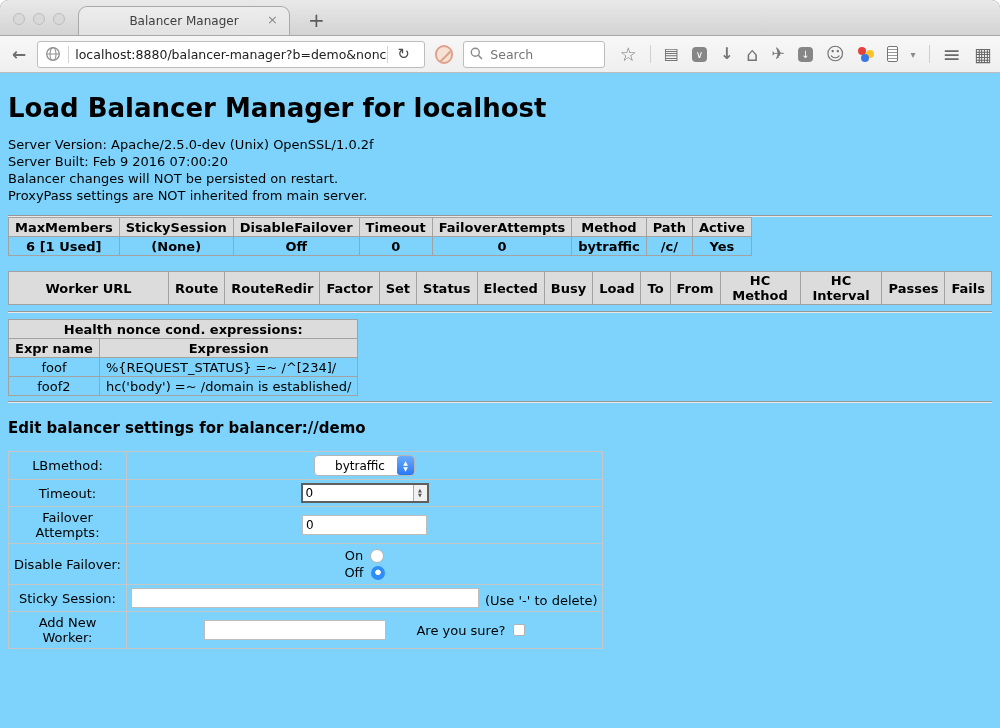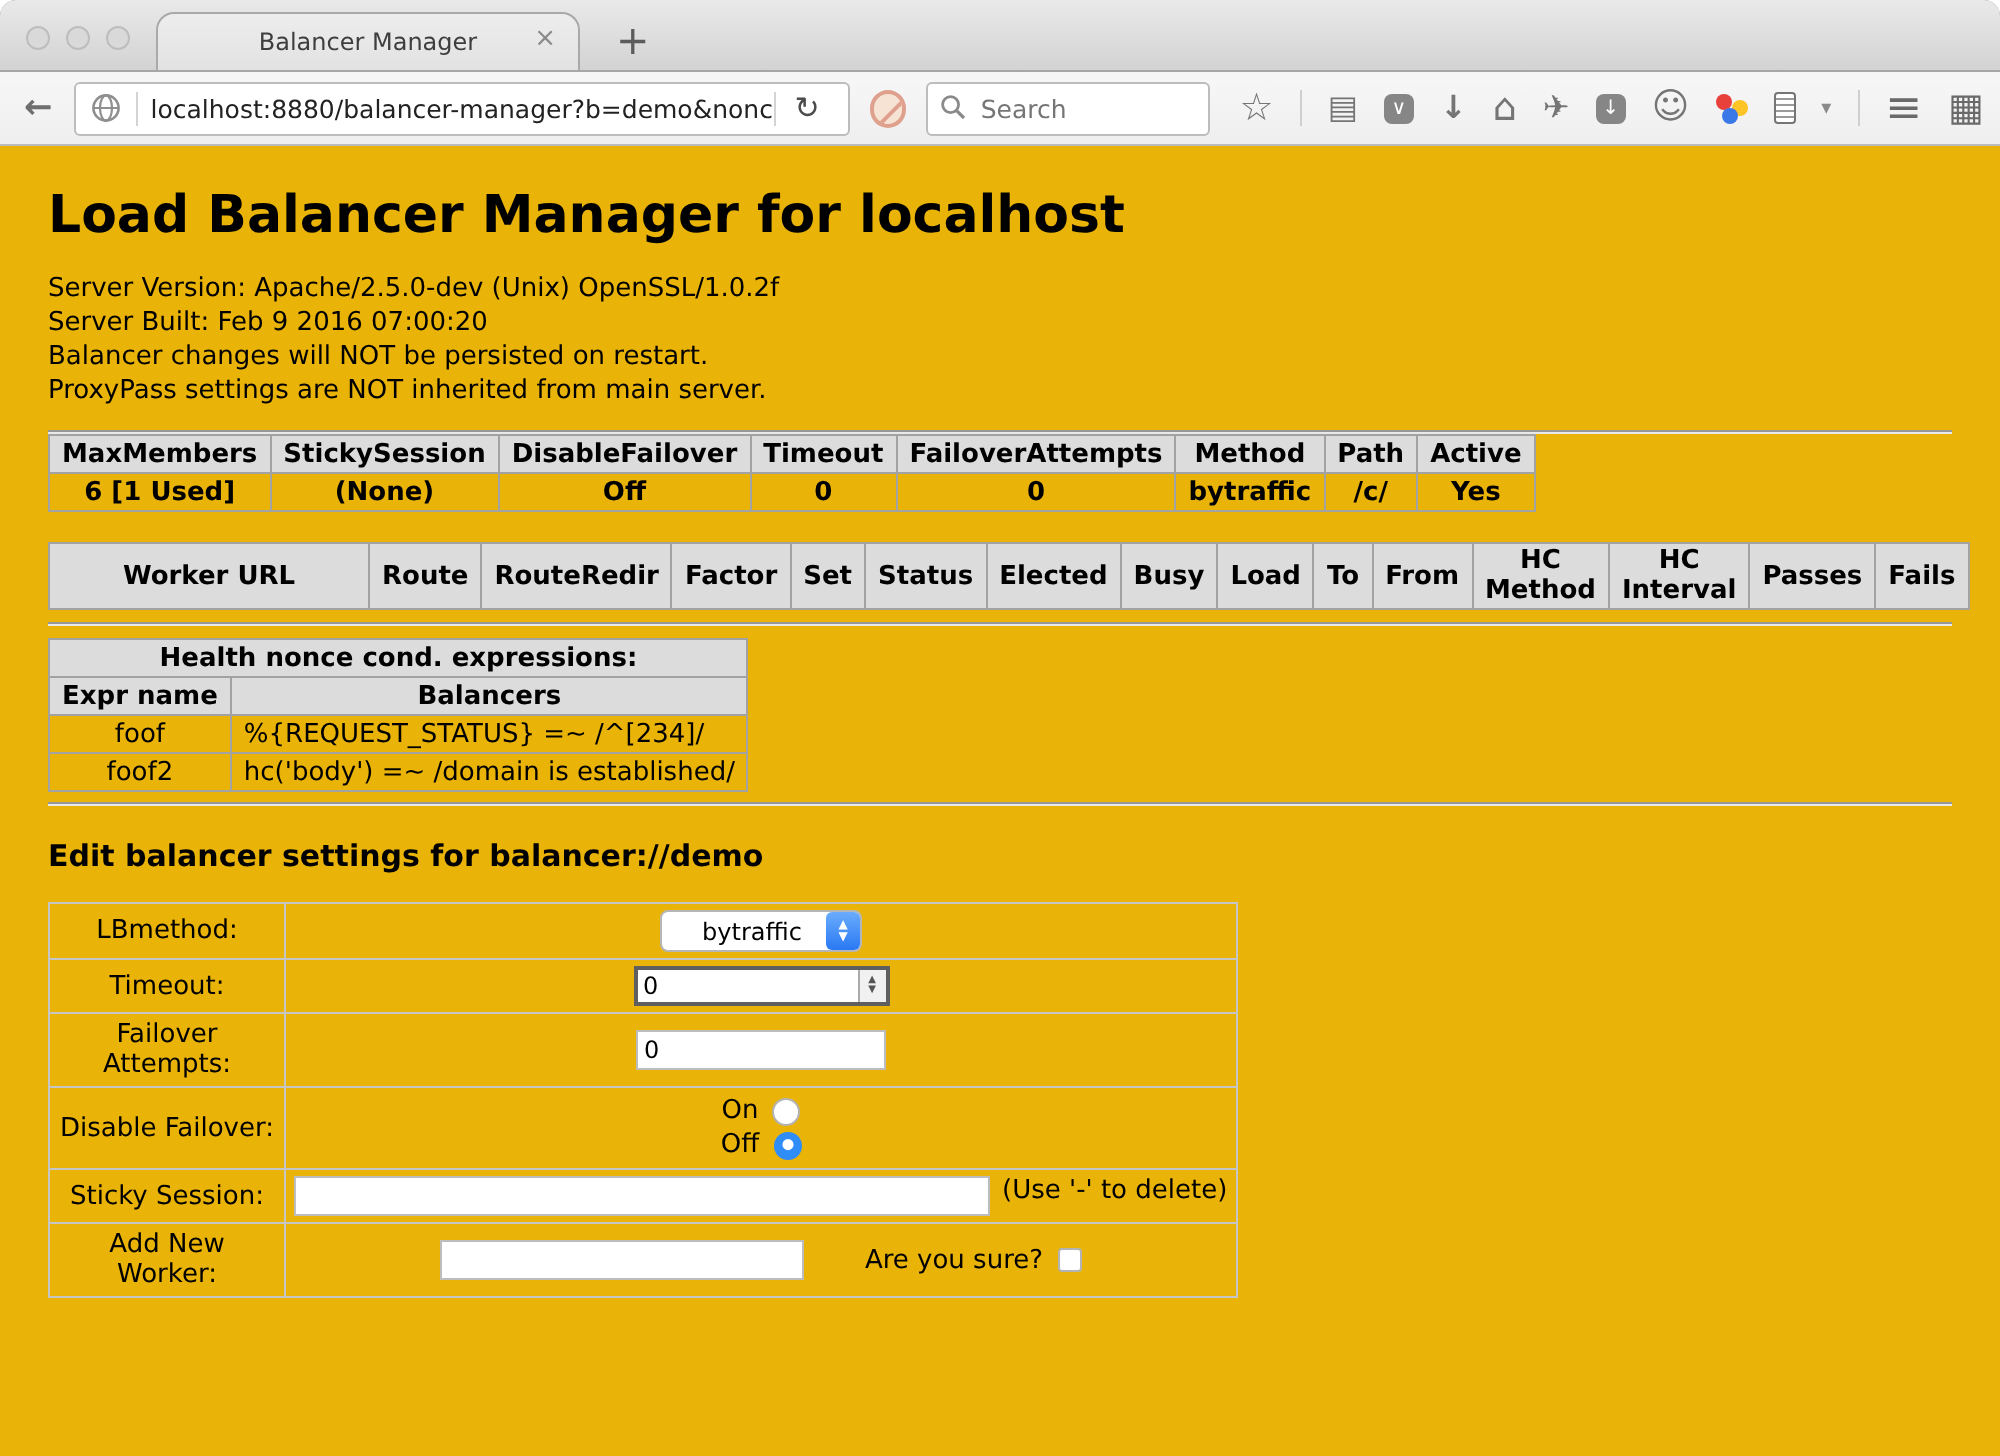--- a/index.html
+++ b/index.html
@@ -88,21 +88,21 @@
   .dots .y { background:#fcc426; right:0; top:4px; }
   .dots .b { background:#3b78e7; left:3px; bottom:0; }
   .device {
     width:11px; height:16px; border:1.5px solid #757575; border-radius:2px;
     background:repeating-linear-gradient(#fff 0 2px, #9a9a9a 2px 3px);
   }
   .caret { font-size:10px; color:#8a8a8a; }
   .menu-icon { font-size:22px; color:#6a6a6a; }
   .pages-icon { font-size:19px; color:#6a6a6a; }
   
-  .content { padding:0 24px; background:#eab308; height:655px; overflow:hidden; }
+  .content { padding:0 8px; background:#7dd3fc; height:655px; overflow:hidden; }
   h1 { font-size:26px; margin:20px 0 13px; color:#000; letter-spacing:0; }
   .server-info div { font-size:13px; line-height:17px; color:#000; }
   hr.thin {
     border:none; height:2px; margin:11px 0 0;
     border-top:1px solid #979797; border-bottom:1px solid #e9e9e9;
   }
   h3 { font-size:15px; margin:16px 0 14px; color:#000; }
   h3 a { color:#551a8b; text-decoration:underline; }
   table { border-collapse:collapse; font-size:13px; color:#000; }
   th, td { border:1px solid #a2a2a2; padding:1px 6px; height:19px; }
@@ -149,21 +149,21 @@
     font-family:"DejaVu Sans",sans-serif; outline:none;
   }
   .df-line { display:flex; align-items:center; justify-content:center; gap:7px; height:17px; }
   .radio {
     width:14px; height:14px; border-radius:50%;
     border:1px solid #b3b3b3; background:#fff; display:inline-block;
   }
   .radio.checked {
     border:none; background:radial-gradient(circle at 50% 45%, #fff 0 2.5px, #2e8df6 3px);
   }
-  .sticky-wrap { display:flex; align-items:flex-start; gap:6px; }
+  .sticky-wrap { display:flex; align-items:flex-end; gap:6px; }
   .sticky-wrap input { flex:0 0 348px; }
   .hint { font-size:13px; white-space:nowrap; }
   .addw-wrap { display:flex; align-items:center; justify-content:center; gap:30px; }
   .checkbox { width:12px; height:12px; border:1px solid #b3b3b3; border-radius:2px; background:#fff; display:inline-block; }
   .confirm { display:flex; align-items:center; gap:7px; font-size:13px; }
 </style>
 </head>
 <body>
 
 <div class="window">
@@ -293,21 +293,21 @@
 
     <hr class="thin" style="margin-top:6px;">
 
     <table class="health-table">
       <tbody>
           <tr>
         <th colspan="2">Health nonce cond. expressions:</th>
       </tr>
       <tr>
         <th>Expr name</th>
-        <th style="min-width:228px;">Balancers</th>
+        <th style="min-width:228px;">Expression</th>
       </tr>
       <tr>
         <td class="expr-name">foof</td>
         <td class="expr-val">%{REQUEST_STATUS} =~ /^[234]/</td>
       </tr>
       <tr>
         <td class="expr-name">foof2</td>
         <td class="expr-val">hc('body') =~ /domain is established/</td>
       </tr>
     </tbody>

